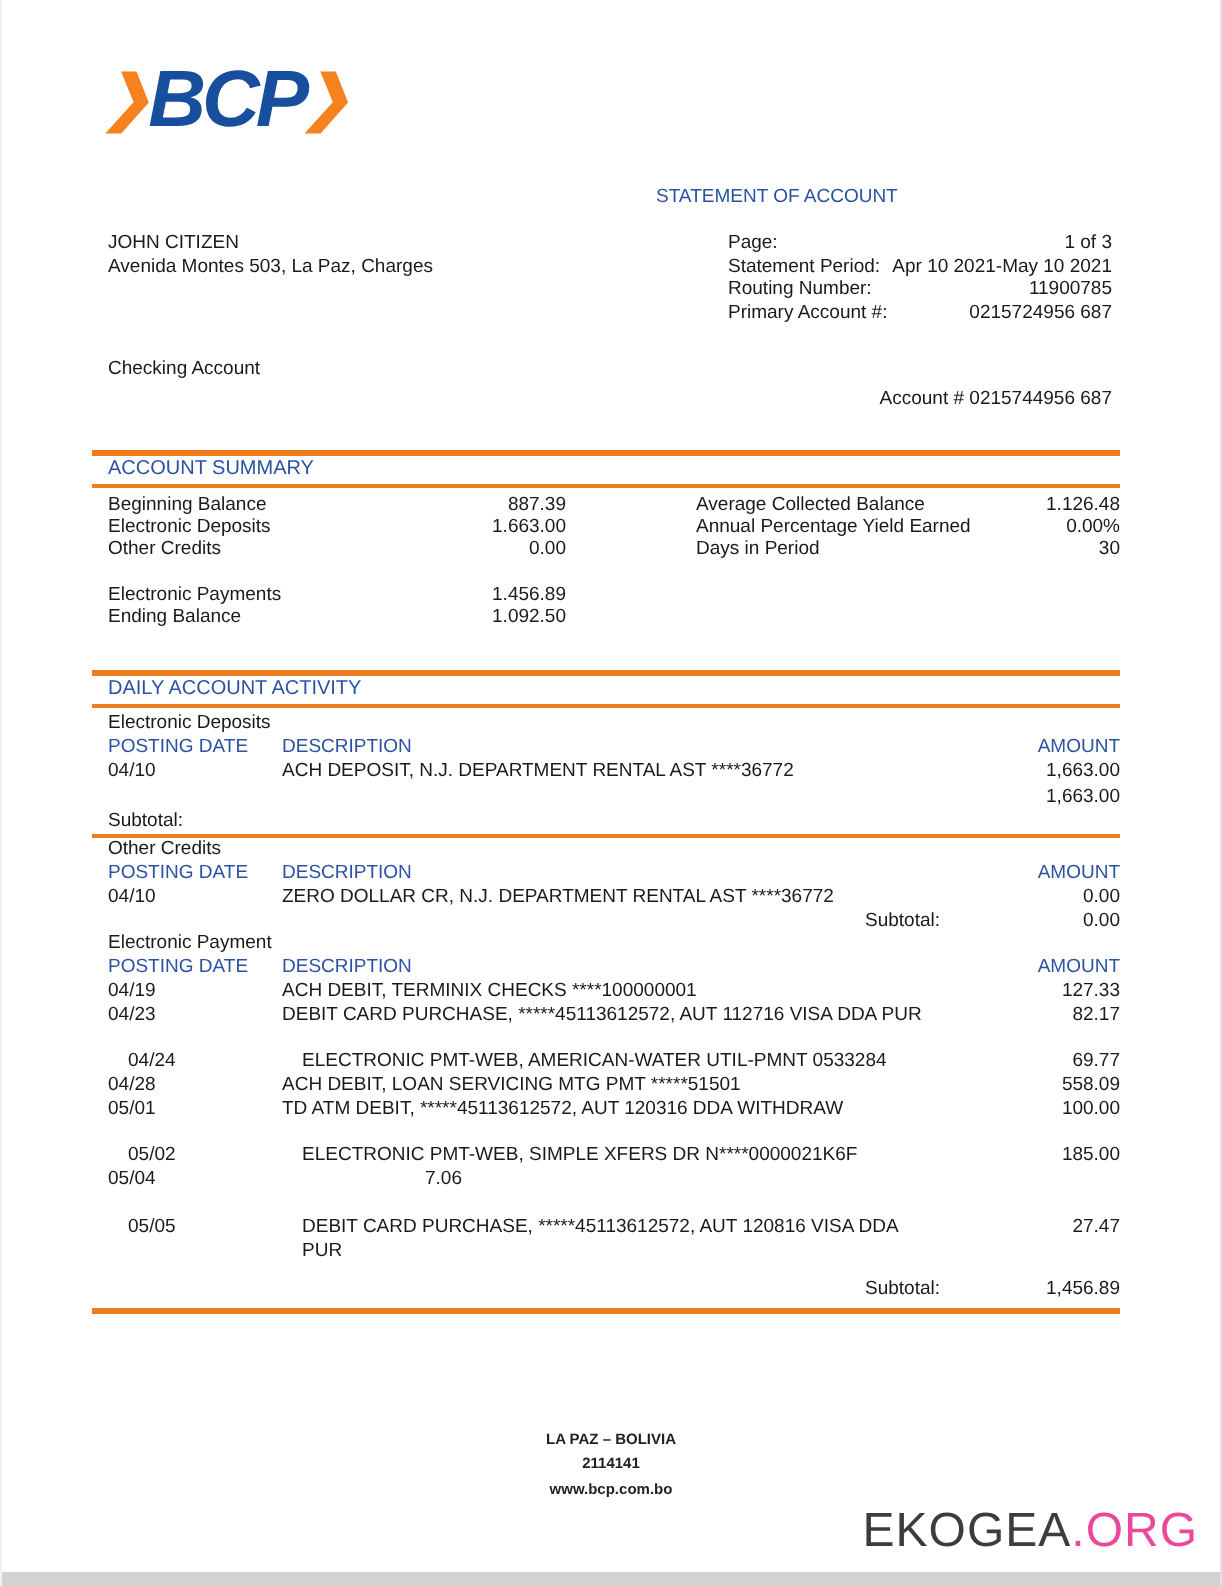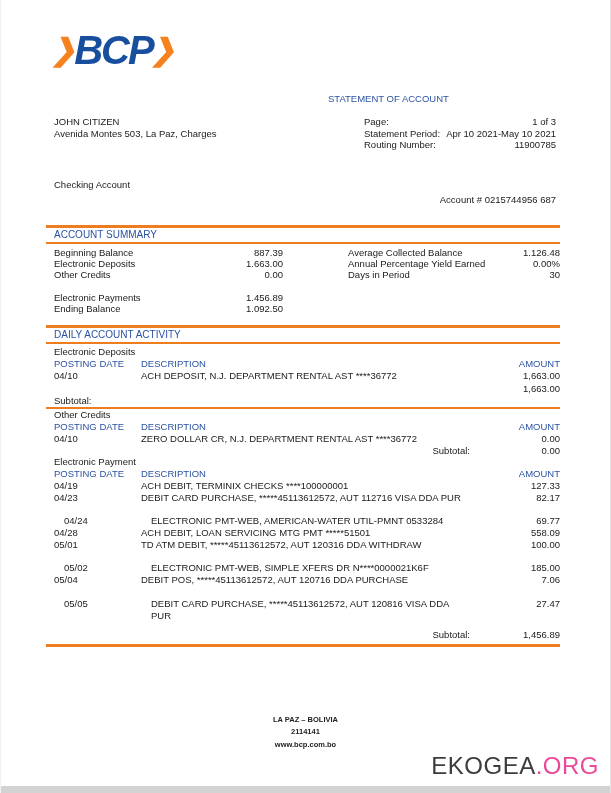--- a/index.html
+++ b/index.html
@@ -26,21 +26,21 @@
   .customer { position:absolute; left:53px; top:116px; font-size:9.5px; line-height:11.6px; }
   .acct-type { position:absolute; left:53px; top:179px; font-size:9.5px; }
   .acct-line { position:absolute; left:327px; top:194px; width:228px; text-align:right; font-size:9.5px; }
 
   
   .content { position:absolute; left:45px; top:225px; width:514px; font-size:9.5px; }
   .rule3 { height:3px; background:#ee7d20; }
   .rule2 { height:2px; background:#ee7d20; }
   .sec-title { color:#2b52a2; font-size:10px; line-height:14px; padding-left:8px; }
 
-  .summary { position:relative; height:81px; padding-top:3px; }
+  .summary { position:relative; height:91px; padding-top:3px; }
   .sum-col { position:absolute; top:3px; }
   .sum-left { left:8px; width:229px; }
   .sum-right { left:302px; width:212px; }
   .sum-row { display:flex; justify-content:space-between; line-height:11.2px; height:11.2px; }
 
   .sub-label { line-height:12px; padding-left:8px; }
   .tbl { padding-left:8px; }
   .trow { display:flex; line-height:11.7px; }
   .trow .c-date { width:87px; flex:none; }
   .trow .c-desc { flex:1 1 auto; }
@@ -75,20 +75,24 @@
       <span>1 of 3</span>
     </div>
     <div class="stmt-row">
       <span>Statement Period:</span>
       <span>Apr 10 2021-May 10 2021</span>
     </div>
     <div class="stmt-row">
       <span>Routing Number:</span>
       <span>11900785</span>
     </div>
+    <div class="stmt-row">
+      <span>Primary Account #:</span>
+      <span>0215724956 687</span>
+    </div>
   </div>
 
   <div class="customer">
     <div>JOHN CITIZEN</div>
     <div>Avenida Montes 503, La Paz, Charges</div>
   </div>
 
   <div class="acct-type">Checking Account</div>
   <div class="acct-line">Account # 0215744956 687</div>
 
@@ -217,21 +221,20 @@
         <span class="c-desc">TD ATM DEBIT, *****45113612572, AUT 120316 DDA WITHDRAW</span>
         <span class="c-amt">100.00</span>
       </div>
       <div class="trow gap">
         <span class="c-date">05/02</span>
         <span class="c-desc">ELECTRONIC PMT-WEB, SIMPLE XFERS DR N****0000021K6F</span>
         <span class="c-amt">185.00</span>
       </div>
       <div class="trow">
         <span class="c-date">05/04</span>
-        <span class="c-desc">DEBIT POS, *****45113612572, AUT 120716 DDA PURCHASE</span>
         <span class="c-amt">7.06</span>
       </div>
       <div class="trow gap">
         <span class="c-date">05/05</span>
         <span class="c-desc">DEBIT CARD PURCHASE, *****45113612572, AUT 120816 VISA DDA PUR</span>
         <span class="c-amt">27.47</span>
       </div>
       <div class="trow gap2">
         <span class="c-date"></span>
         <span class="c-desc right">Subtotal:</span>

